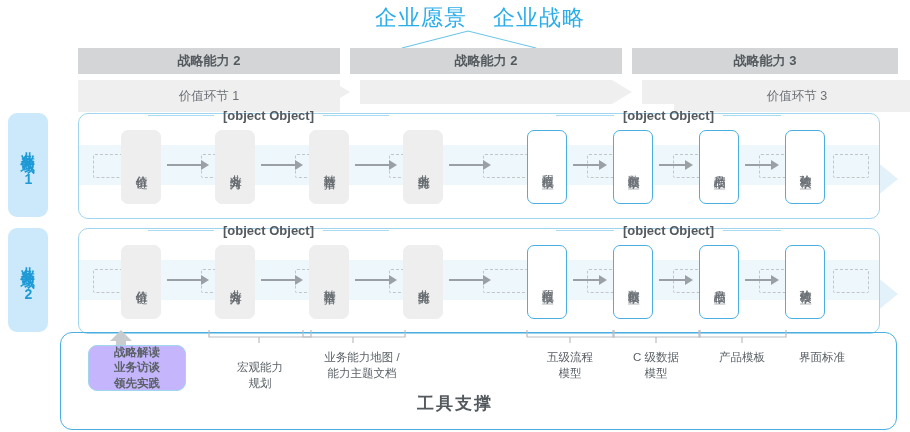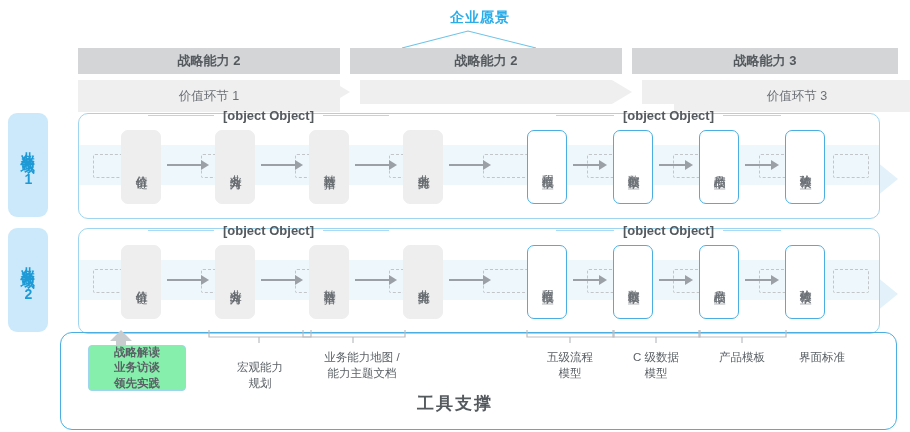--- a/index.html
+++ b/index.html
@@ -9,21 +9,21 @@
     color:#5b6166;
   }
   .canvas{position:absolute;left:0;top:0;width:910px;height:432px;}
 
   
   .top-titles{
     position:absolute;left:340px;top:4px;width:280px;height:28px;
     display:flex;align-items:center;justify-content:center;gap:26px;
   }
   .top-title{
-    font-size:14px;font-weight:bold;color:#2badea;letter-spacing:1px;
+    font-size:22px;font-weight:normal;color:#2badea;letter-spacing:1px;
     white-space:nowrap;
   }
 
   
   .cap-row{position:absolute;left:78px;top:48px;height:26px;width:820px;}
   .cap-cell{
     position:absolute;top:0;height:26px;background:#d3d5d6;
     display:flex;align-items:center;justify-content:center;
     font-size:13px;font-weight:bold;color:#54595e;white-space:nowrap;
   }
@@ -90,22 +90,22 @@
   
   .big-arrow{position:absolute;}
 
   
   .bracket{position:absolute;}
   .tool-label{
     position:absolute;text-align:center;font-size:11.5px;line-height:1.35;
     color:#5b6166;white-space:pre-line;
   }
   .tool-chip{
-    position:absolute;border:1.3px solid #9fd5ee;border-radius:4px;
-    background:#86efac;display:flex;align-items:center;justify-content:center;
+    position:absolute;border:1.3px solid #9fd5ee;border-radius:9px;
+    background:#c4b5fd;display:flex;align-items:center;justify-content:center;
     text-align:center;font-size:11.5px;line-height:1.35;color:#5b6166;
     white-space:pre-line;font-weight:bold;
   }
   .up-arrow{position:absolute;}
 
   
   .tool-box{
     position:absolute;left:60px;top:332px;width:835px;height:96px;
     border:1.4px solid #4aaee0;border-radius:12px;background:transparent;
   }
@@ -115,20 +115,21 @@
   }
   .peak{position:absolute;}
 </style>
 </head>
 <body>
 
 <div class="canvas">
 
   <div class="top-titles">
     <div class="top-title">企业愿景</div>
+    <div class="top-title">企业战略</div>
   </div>
 
   <svg class="peak" style="left:400px;top:28px;" width="140" height="22">
     <polyline points="2,20 68,3 136,20" fill="none" stroke="#6ec4e8" stroke-width="1.2"></polyline>
   </svg>
 
   <div class="cap-row">
     <div class="cap-cell" style="left:0px;width:262px;">战略能力 2</div>
     <div class="cap-cell" style="left:272px;width:272px;">战略能力 2</div>
     <div class="cap-cell" style="left:554px;width:266px;">战略能力 3</div>

